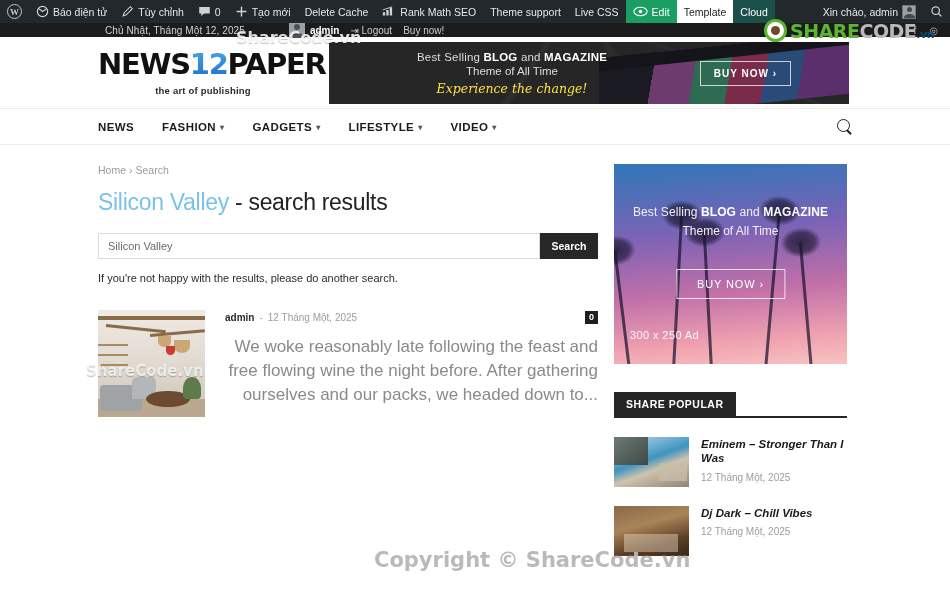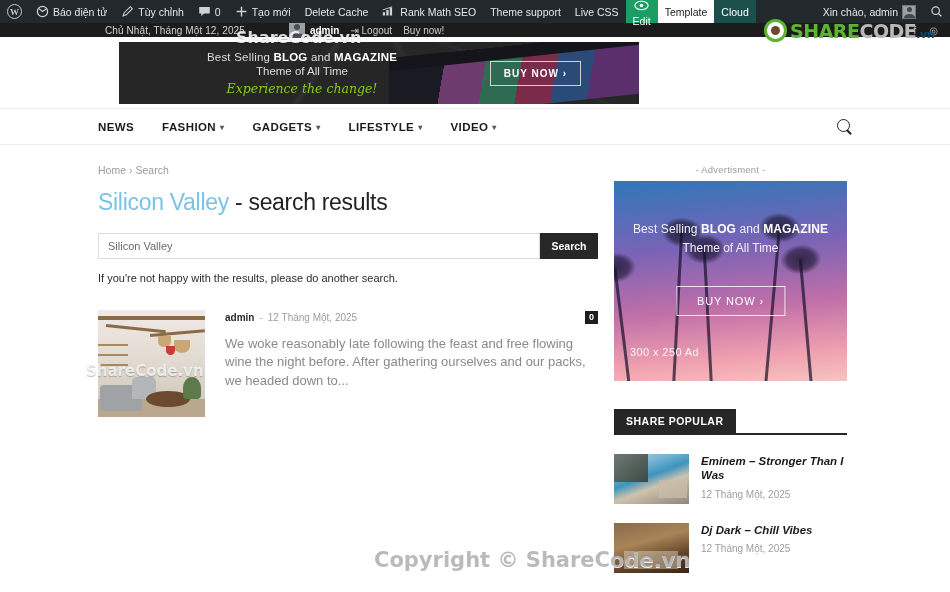--- a/index.html
+++ b/index.html
@@ -23,21 +23,21 @@
     color: #e6e6e6; cursor: pointer;
   }
   .ab-icon { display: inline-flex; align-items: center; justify-content: center; }
   .wp-logo-ic {
     width: 15px; height: 15px; border-radius: 50%;
     border: 1.6px solid #c6c8ca; position: relative; font-size: 9px;
     color: #c6c8ca; font-family: "Liberation Serif", serif;
     display: flex; align-items: center; justify-content: center;
     font-weight: bold;
   }
-  .ab-green { background: #1a9e63; color: #fff; flex-direction: column; }
+  .ab-green { background: #1a9e63; color: #fff; }
   .ab-white { background: #ffffff; color: #1c1c1c; }
   .ab-teal { background: #1b4f4a; color: #fff; }
   .ab-spacer { flex: 1; }
   .ab-avatar {
     width: 14px; height: 14px; background: #9aa0a6;
     display: inline-block; position: relative; overflow: hidden;
     border: 1px solid #6f7478;
   }
   .ab-avatar::before {
     content: ""; position: absolute; top: 1px; left: 4px;
@@ -144,21 +144,21 @@
       linear-gradient(62deg, transparent 55%, rgba(255,255,255,.045) 56%, transparent 57%),
       linear-gradient(-50deg, transparent 24%, rgba(255,255,255,.04) 25%, transparent 26%),
       linear-gradient(20deg, transparent 70%, rgba(255,255,255,.035) 71%, transparent 72%),
       #262626;
   }
   .hd-ad-txt { position: absolute; left: 48px; top: 9px; text-align: center; width: 270px; }
   .hd-l1 { color: #dcdcdc; font-size: 11.5px; letter-spacing: .2px; }
   .hd-l1 b { color: #fff; }
   .hd-l2 { color: #dcdcdc; font-size: 11.5px; margin-top: 2px; }
   .hd-l3 {
-    color: #84cc16; font-size: 12.5px; margin-top: 4px;
+    color: #fde047; font-size: 12.5px; margin-top: 4px;
     font-family: "DejaVu Serif", serif; font-style: italic;
   }
   .hd-ad-img {
     position: absolute; right: 0; top: 0; width: 250px; height: 62px;
     background:
       linear-gradient(100deg, #1a1a22 0%, #1a1a22 22%,
         #6d3b6e 22%, #6d3b6e 38%,
         #2e6b52 38%, #2e6b52 52%,
         #7a2b4a 52%, #7a2b4a 66%,
         #2a4a78 66%, #2a4a78 80%,
@@ -283,21 +283,21 @@
   .meta-author { color: #2b2b2b; font-weight: bold; cursor: pointer; }
   .meta-dash { margin: 0 5px; color: #b5b5b5; }
   .meta-date { color: #9d9d9d; }
   .meta-count {
     margin-left: auto; background: #1e1e1e; color: #fff;
     font-size: 9px; font-weight: bold;
     min-width: 13px; height: 13px; line-height: 13px;
     text-align: center; padding: 0 3px; cursor: pointer;
   }
   .result-excerpt {
-    font-size: 13px; color: #8a8a8a; line-height: 1.42;
+    font-size: 17px; color: #8a8a8a; line-height: 1.42; text-align: right;
   }
 
   
   .ad-label {
     font-size: 9.5px; color: #9b9b9b; text-align: center;
     margin-bottom: 6px; letter-spacing: .2px;
   }
   .side-ad {
     width: 233px; height: 200px; position: relative; overflow: hidden;
     background: linear-gradient(175deg,#2f77b8 0%,#7a63b6 34%,#c06fa8 62%,#f0a2b0 86%,#f6c4c0 100%);
@@ -472,20 +472,24 @@
 <div class="sc-brand">
   <span class="sc-logo-circle"></span>
   <span class="sc-brand-text"><span class="sc-green">SHARE</span><span class="sc-gray">CODE</span><span class="sc-vn">.vn</span></span>
 </div>
 
 <div class="wm wm-top">ShareCode.vn</div>
 <div class="wm wm-thumb">ShareCode.vn</div>
 <div class="wm wm-center">Copyright © ShareCode.vn</div>
 
 <div class="site-header">
+  <div class="logo-wrap">
+    <div class="logo-main"><span>NEWS</span><span class="logo-12">12</span><span>PAPER</span></div>
+    <div class="logo-tag">the art of publishing</div>
+  </div>
   <div class="header-ad">
     <div class="hd-ad-shards"></div>
     <div class="hd-ad-img"></div>
     <div class="hd-ad-txt">
       <div class="hd-l1"><span>Best Selling </span><b>BLOG</b><span> and </span><b>MAGAZINE</b></div>
       <div class="hd-l2">Theme of All Time</div>
       <div class="hd-l3">Experience the change!</div>
     </div>
     <div class="hd-buy">BUY NOW ›</div>
   </div>
@@ -554,21 +558,20 @@
           <span class="meta-dash">-</span>
           <span class="meta-date">12 Tháng Một, 2025</span>
           <span class="meta-count">0</span>
         </div>
         <div class="result-excerpt">We woke reasonably late following the feast and free flowing wine the night before. After gathering ourselves and our packs, we headed down to...</div>
       </div>
     </div>
   </div>
 
   <div class="col-side">
-    <div class="ad-label">- Advertisment -</div>
     <div class="side-ad">
       <div class="palm" style="left:14px;height:120px;transform:rotate(-7deg);"></div>
       <div class="palm" style="left:58px;height:155px;transform:rotate(3deg);"></div>
       <div class="palm" style="left:96px;height:138px;transform:rotate(-3deg);"></div>
       <div class="palm" style="left:150px;height:160px;transform:rotate(5deg);"></div>
       <div class="palm" style="left:196px;height:128px;transform:rotate(-5deg);"></div>
       <div class="sa-l1"><span>Best Selling </span><b>BLOG</b><span> and </span><b>MAGAZINE</b></div>
       <div class="sa-l2">Theme of All Time</div>
       <div class="sa-buy">BUY NOW  ›</div>
       <div class="sa-size">300 x 250 Ad</div>

